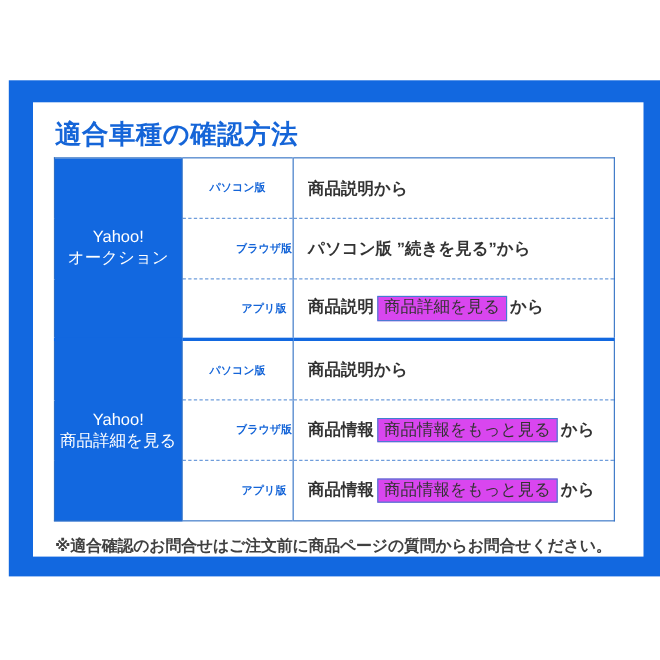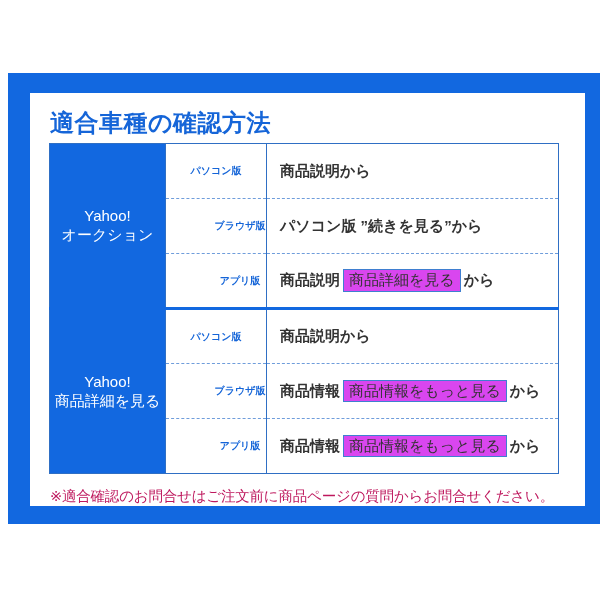--- a/index.html
+++ b/index.html
@@ -119,22 +119,22 @@
     color: #333333;
     background: #d946ef;
     line-height: 1.15;
   }
 
   
   .note {
     margin-top: 13px;
     margin-left: 2px;
     font-size: 14.5px;
-    font-weight: normal;
-    color: #be185d;
+    font-weight: bold;
+    color: #404040;
     white-space: nowrap;
     letter-spacing: -0.2px;
   }
 </style>
 </head>
 <body>
 
 <div id="page">
 
   <div class="frame">

